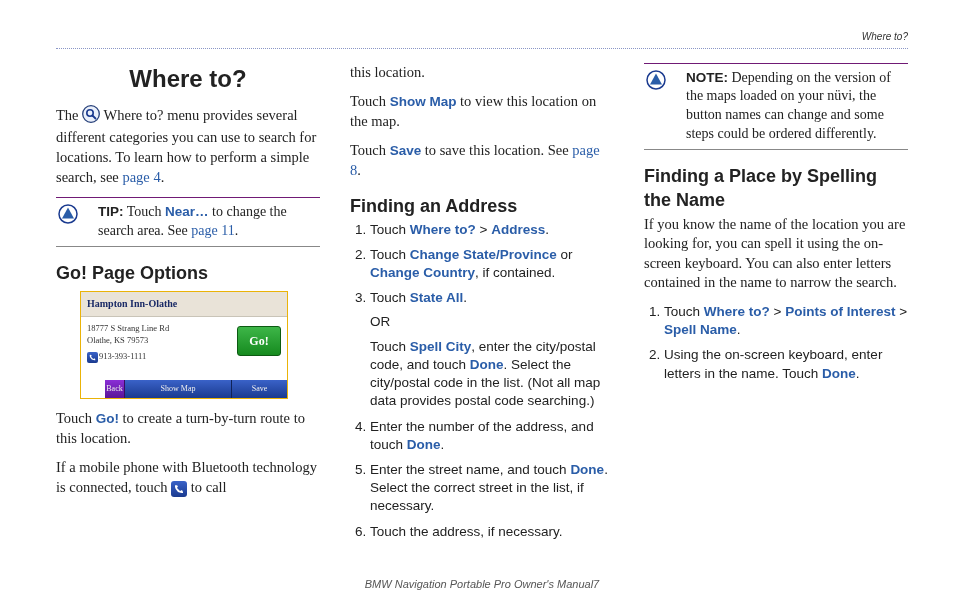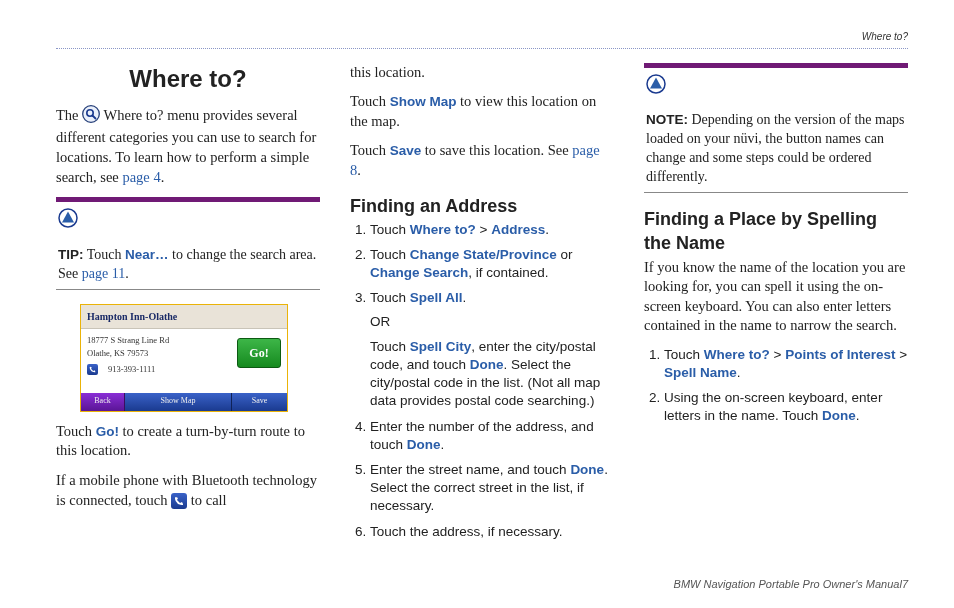--- a/index.html
+++ b/index.html
@@ -51,27 +51,26 @@
   .link { color: #2a5da8; }
   .bold-link { color: #2a5da8; font-weight: bold; font-family: Arial, Helvetica, sans-serif; font-size: 13.5px;}
   .bold { font-weight: bold; font-family: Arial, Helvetica, sans-serif; font-size: 13.5px;}
   .inline-icon {
     display: inline-block;
     vertical-align: middle;
   }
   .tip-box, .note-box {
     display: flex;
     align-items: flex-start;
-    gap: 12px;
-    border-top: 5px solid #701a75;
+    gap: 20px;
+    border-top: 1px solid #701a75;
     border-bottom: 1px solid #888;
     padding: 5px 2px;
     margin: 10px 0 14px 0;
     font-size: 14px;
-    flex-direction: column;
   }
   .tip-icon {
     flex: 0 0 20px;
     margin-top: 1px;
   }
   .tip-text { flex: 1; }
   ol { padding-left: 20px; margin-bottom: 16px; }
   ol li {
     font-family: Arial, Helvetica, sans-serif;
     font-size: 13.5px;
@@ -127,24 +126,25 @@
     align-items: center;
     justify-content: center;
   }
   .ds-bottom {
     display: flex;
     height: 18px;
     font-size: 8px;
     color: #eee;
   }
   .ds-back {
-    width: 44px;
+    width: 20px;
     background: linear-gradient(#8a2ed6, #5a1596);
     display: flex; align-items: center; justify-content: center;
     border-right: 1px solid #3a0e5f;
+    margin-left: 24px;
   }
   .ds-show {
     flex: 1;
     background: linear-gradient(#3a62c8, #1a3a8f);
     display: flex; align-items: center; justify-content: center;
     border-right: 1px solid #0f2258;
   }
   .ds-save {
     width: 55px;
     background: linear-gradient(#3a62c8, #1a3a8f);
@@ -157,21 +157,21 @@
     border-radius: 3px;
     vertical-align: middle;
     align-items: center; justify-content: center;
   }
   .footer {
     position: absolute;
     bottom: 16px;
     left: 56px;
     right: 46px;
     display: flex;
-    justify-content: flex-end;
+    justify-content: center;
     font-style: italic;
     font-size: 11px;
     font-family: Arial, Helvetica, sans-serif;
     color: #555;
   }
 </style>
 </head>
 <body>
 
 <div class="page">
@@ -193,28 +193,29 @@
       <div class="tip-box">
         <span class="tip-icon"><svg width="20" height="20" viewBox="0 0 20 20">
               <circle cx="10" cy="10" r="9" fill="#fff" stroke="#1a3a8f" stroke-width="1.5"></circle>
               <polygon points="10,3.5 16,14.5 4,14.5" fill="#2a5da8"></polygon>
             </svg></span>
         <span class="tip-text">
           <span class="bold">TIP:</span><span> Touch </span><span class="bold-link">Near…</span><span> to change the search area. See </span><span class="link">page 11</span><span>.</span>
         </span>
       </div>
 
+      <h2>Go! Page Options</h2>
 
       <div class="device-shot">
         <div class="ds-title">Hampton Inn-Olathe</div>
         <div class="ds-body">
           <div class="ds-info">
             <div>18777 S Strang Line Rd</div>
             <div>Olathe, KS 79573</div>
-            <div style="margin-top:4px; display:flex; align-items:center; gap:10px;">
+            <div style="margin-top:4px; display:flex; align-items:flex-end; gap:1px;">
               <span class="phone-ico" style="width:11px;height:11px;border-radius:2px;">
                   <svg width="7" height="7" viewBox="0 0 10 10">
                     <path d="M2 1 Q1 1 1 2 L1 3 Q1 5 4 8 Q7 9 8 9 L9 9 Q9 8 9 8 L8 6 L6 7 Q4 5 3 4 L4 2 Z" fill="#fff"></path>
                   </svg>
                 </span>
               <span>913-393-1111</span>
             </div>
           </div>
           <div class="ds-go">Go!</div>
         </div>
@@ -242,22 +243,22 @@
       <p>
         <span>Touch </span><span class="bold-link">Show Map</span><span> to view this location on the map.</span>
       </p>
       <p>
         <span>Touch </span><span class="bold-link">Save</span><span> to save this location. See </span><span class="link">page 8</span><span>.</span>
       </p>
 
       <h2>Finding an Address</h2>
       <ol>
         <li><span>Touch </span><span class="bold-link">Where to?</span><span> &gt; </span><span class="bold-link">Address</span><span>.</span></li>
-        <li><span>Touch </span><span class="bold-link">Change State/Province</span><span> or </span><span class="bold-link">Change Search</span><span>, if contained.</span></li>
-        <li><span>Touch </span><span class="bold-link">Spell All</span><span>.</span>
+        <li><span>Touch </span><span class="bold-link">Change State/Province</span><span> or </span><span class="bold-link">Change Country</span><span>, if contained.</span></li>
+        <li><span>Touch </span><span class="bold-link">State All</span><span>.</span>
           <span class="subtext">OR</span>
           <span class="subtext"><span>Touch </span><span class="bold-link">Spell City</span><span>, enter the city/postal code, and touch </span><span class="bold-link">Done</span><span>. Select the city/postal code in the list. (Not all map data provides postal code searching.)</span></span>
         </li>
         <li><span>Enter the number of the address, and touch </span><span class="bold-link">Done</span><span>.</span></li>
         <li><span>Enter the street name, and touch </span><span class="bold-link">Done</span><span>. Select the correct street in the list, if necessary.</span></li>
         <li><span>Touch the address, if necessary.</span></li>
       </ol>
     </div>
 
     <div class="col">

